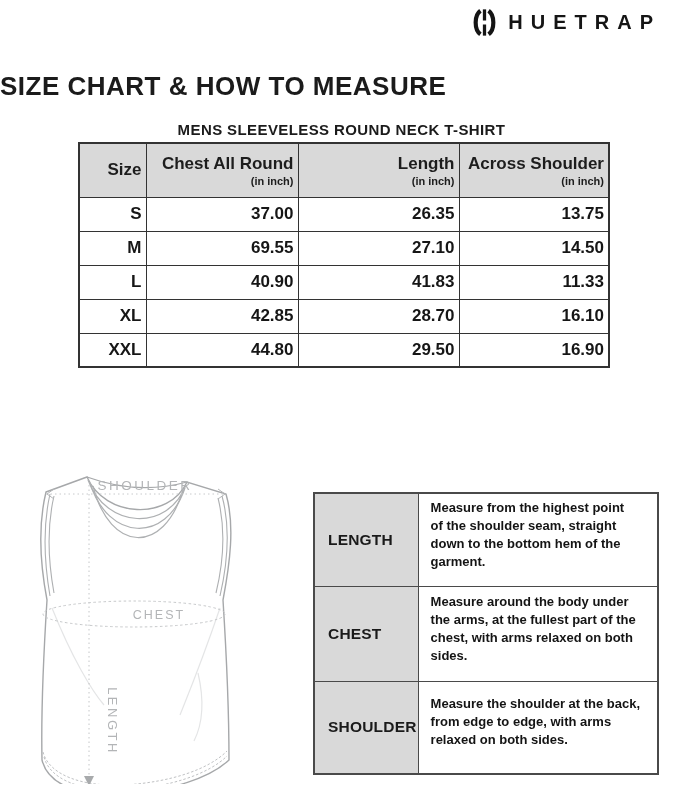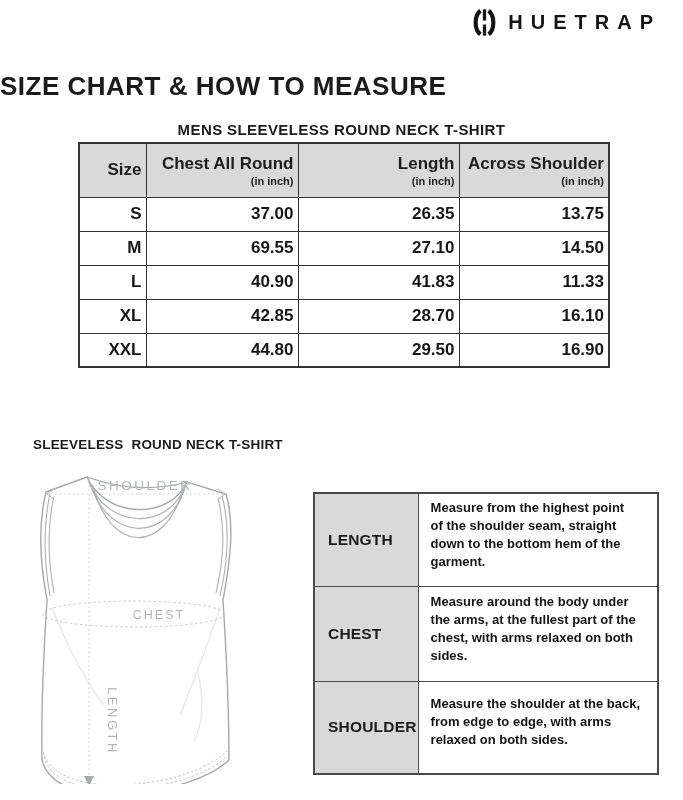--- a/index.html
+++ b/index.html
@@ -98,21 +98,20 @@
       </tr>
       <tr>
         <td>XXL</td>
         <td>44.80</td>
         <td>29.50</td>
         <td>16.90</td>
       </tr>
     </tbody>
   </table>
 
-  <div class="diagram-title">SLEEVELESS  ROUND NECK T-SHIRT</div>
 
   <svg class="shirt-svg" width="272" height="337" viewBox="0 0 272 337">
 
     <path fill="#ffffff" stroke="#a6a8aa" stroke-width="1.4" d="M16 29 L57 14 C75 55 139 58 157 19 L196 31
          C205 62 200 100 193 137 C197 200 199 250 199 297
          C180 315 140 328 95 331 C50 334 18 322 12 297
          C11 250 13 200 17 137 C10 100 8 62 16 29 Z"></path>
 
     <path fill="none" stroke="#a6a8aa" stroke-width="1.2" d="M57 14 C90 26 124 28 157 19"></path>
 

